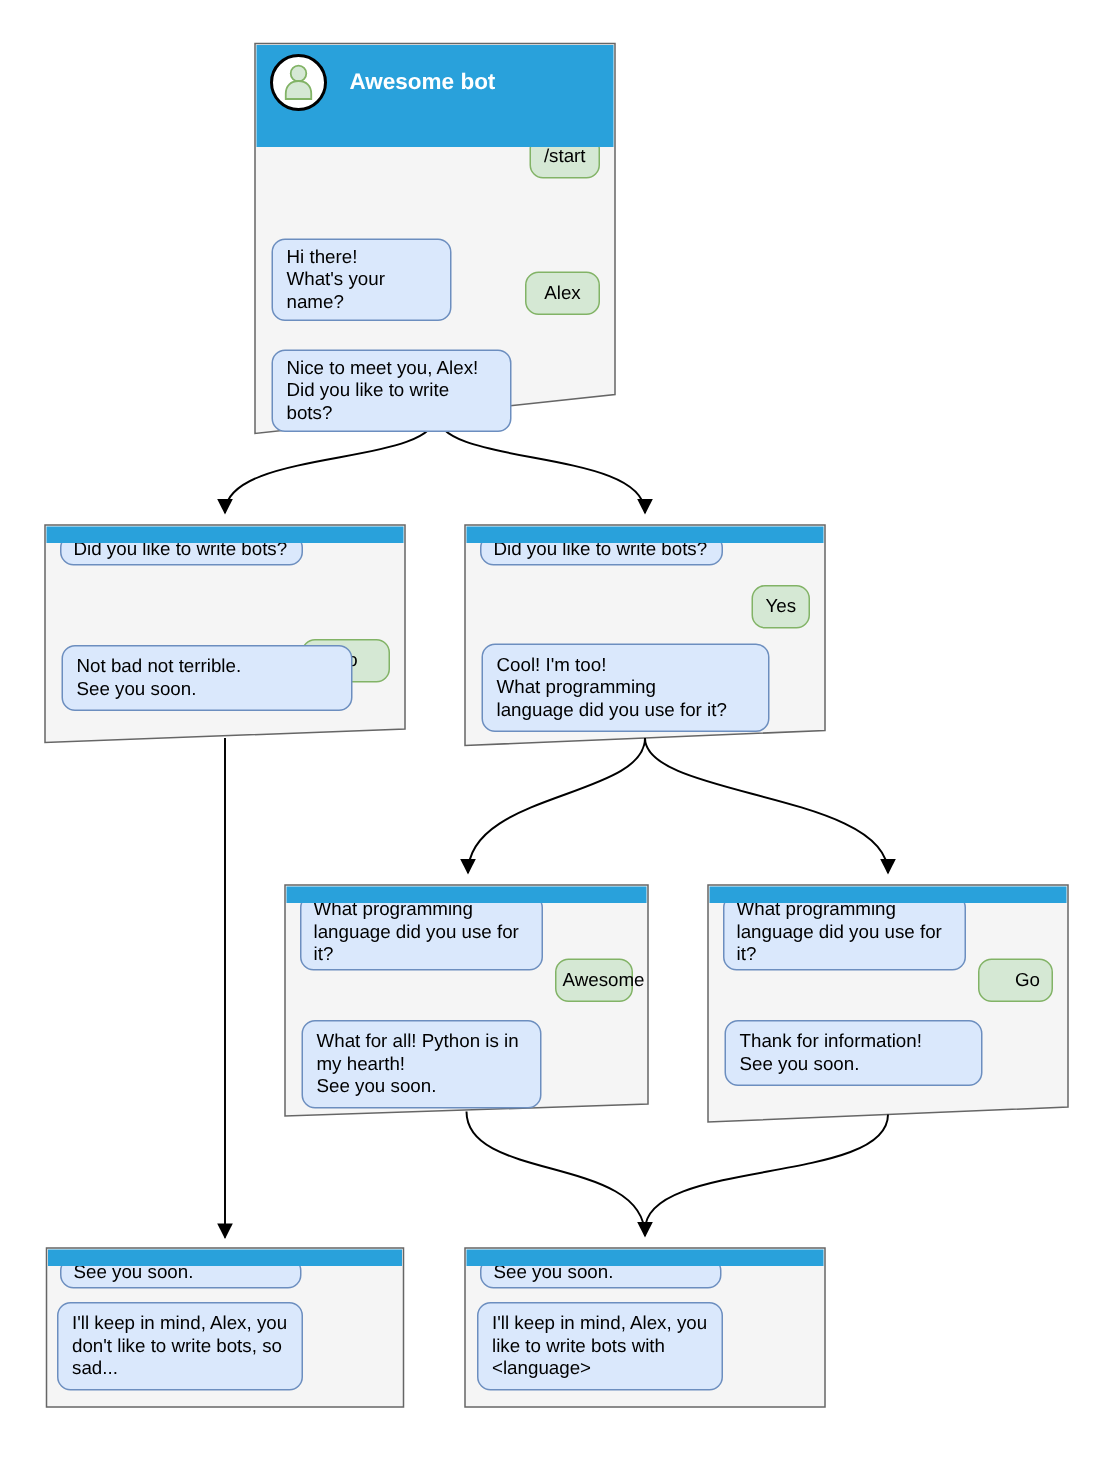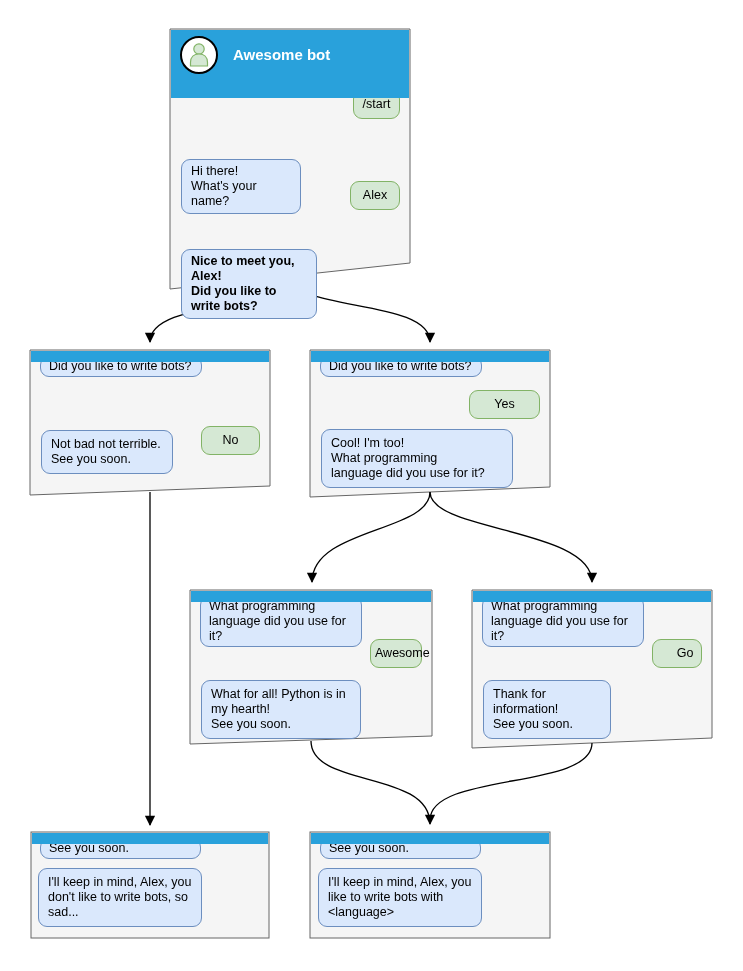--- a/index.html
+++ b/index.html
@@ -111,45 +111,45 @@
   <div class="bar" style="left:311px; top:351px; width:238px;"></div>
   <div class="bar" style="left:191px; top:591px; width:240px;"></div>
   <div class="bar" style="left:473px; top:591px; width:238px;"></div>
   <div class="bar" style="left:32px;  top:833px; width:236px;"></div>
   <div class="bar" style="left:311px; top:833px; width:238px;"></div>
 
   <div class="bubble user" style="right:343px; top:90px;  width:47px;">/start</div>
   <div class="bubble bot pad4" style="left:181px; top:130px; width:120px;">Hi there!
 What's your name?</div>
   <div class="bubble user" style="right:343px; top:181px; width:50px;margin-left:36px;">Alex</div>
-  <div class="bubble bot pad4" style="left:181px; top:220px; width:136px;font-weight:bold;">Nice to meet you, Alex!
+  <div class="bubble bot pad4" style="left:181px; top:204px; width:160px;">Nice to meet you, Alex!
 Did you like to write bots?</div>
 
   <div class="bubble bot compact" style="left:40px; top:356px; width:162px;">Did you like to write bots?</div>
   <div class="bubble user" style="right:483px; top:390px; width:59px;margin-top:36px;">No</div>
-  <div class="bubble bot" style="left:41px; top:430px; width:132px;">Not bad not terrible.
+  <div class="bubble bot" style="left:41px; top:430px; width:194px;">Not bad not terrible.
 See you soon.</div>
 
   <div class="bubble bot compact" style="left:320px; top:356px; width:162px;">Did you like to write bots?</div>
-  <div class="bubble user" style="right:203px; top:390px; width:71px;">Yes</div>
+  <div class="bubble user" style="right:203px; top:390px; width:39px;">Yes</div>
   <div class="bubble bot" style="left:321px; top:429px; width:192px;">Cool! I'm too!
 What programming
 language did you use for it?</div>
 
   <div class="bubble bot compact" style="left:200px; top:596px; width:162px;">What programming
 language did you use for it?</div>
   <div class="bubble user" style="right:321px; top:639px; width:52px;">Awesome</div>
   <div class="bubble bot" style="left:201px; top:680px; width:160px;">What for all! Python is in
 my hearth!
 See you soon.</div>
 
   <div class="bubble bot compact" style="left:482px; top:596px; width:162px;">What programming
 language did you use for it?</div>
   <div class="bubble user" style="right:41px; top:639px; width:50px;padding-left:20px;">Go</div>
-  <div class="bubble bot" style="left:483px; top:680px; width:128px;">Thank for information!
+  <div class="bubble bot" style="left:483px; top:680px; width:172px;">Thank for information!
 See you soon.</div>
 
   <div class="bubble bot compact" style="left:40px; top:838px; width:161px;">See you soon.</div>
   <div class="bubble bot" style="left:38px; top:868px; width:164px;">I'll keep in mind, Alex, you
 don't like to write bots, so
 sad...</div>
 
   <div class="bubble bot compact" style="left:320px; top:838px; width:161px;">See you soon.</div>
   <div class="bubble bot" style="left:318px; top:868px; width:164px;">I'll keep in mind, Alex, you
 like to write bots with

